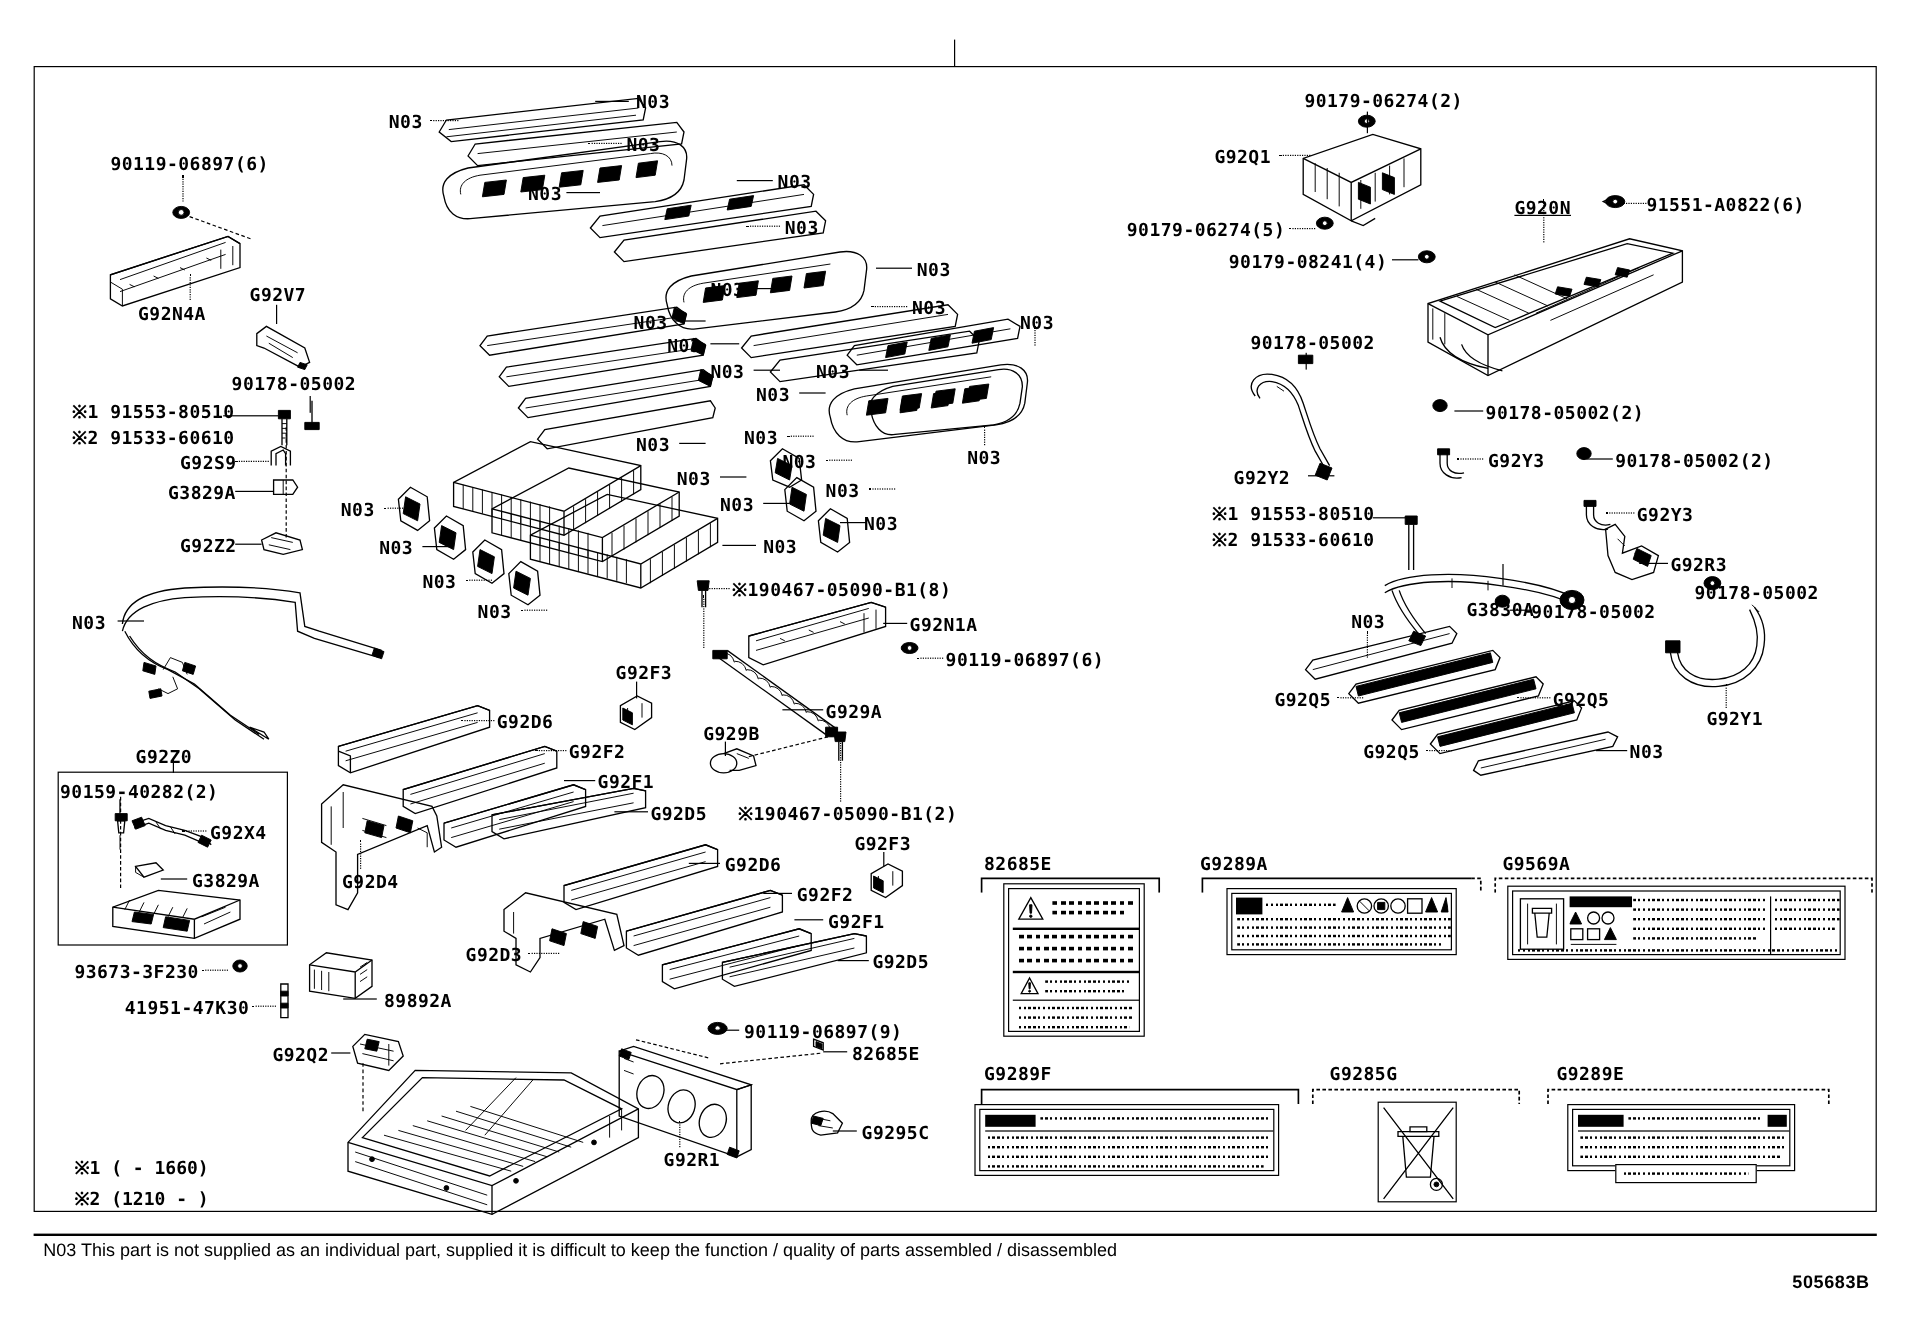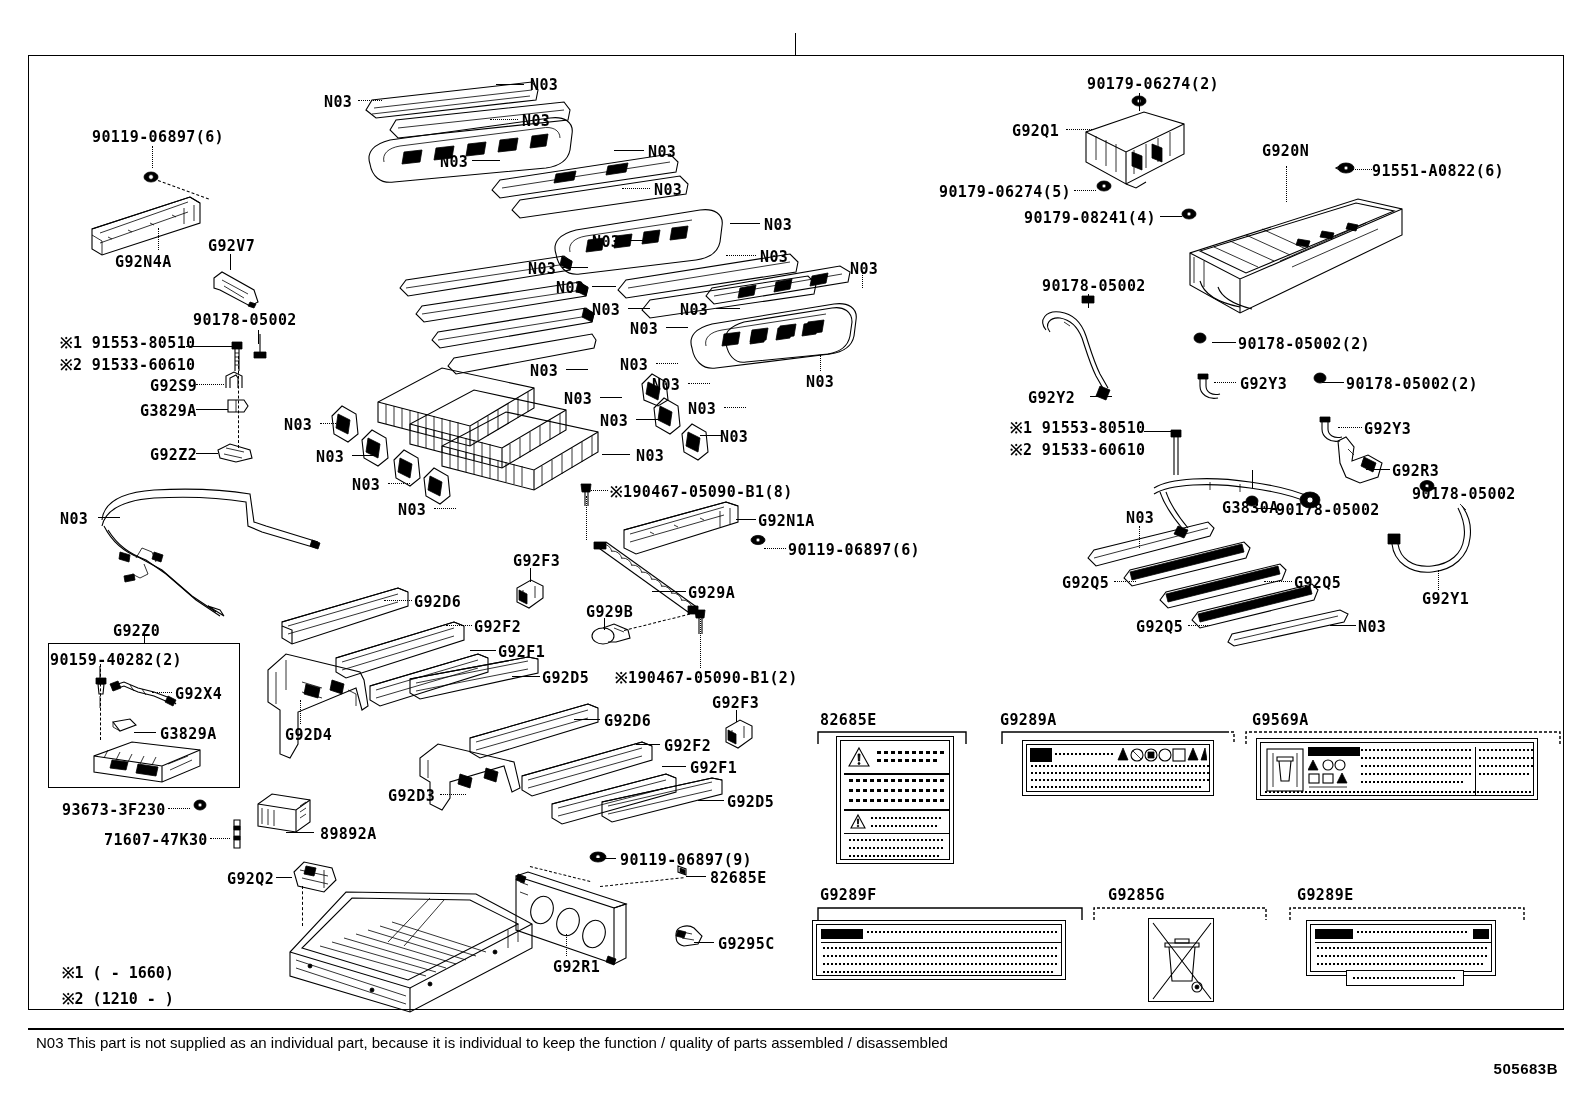--- a/index.html
+++ b/index.html
@@ -976,40 +976,40 @@
     </div>
   </div>
   <div class="card" style="left:1346px;top:970px;width:118px;height:16px;">
     <div class="dashrow fine" style="left:6px;top:6px;width:104px;"></div>
   </div>
 
   <div class="note-x" style="left:62px;top:962px;">※1 (   - 1660)</div>
   <div class="note-x" style="left:62px;top:988px;">※2 (1210 -   )</div>
 
   <div class="footer-rule"></div>
-  <div class="footer-note">N03 This part is not supplied as an individual part, because it is individual to keep the function / quality of parts assembled / disassembled</div>
+  <div class="footer-note">N03 This part is not supplied as an individual part, supplied it is difficult to keep the function / quality of parts assembled / disassembled</div>
   <div class="sheet-code">505683B</div>
 
   <div id="callout-layer">
       <div class="lbl" style="left: 92px; top: 130px;">90119-06897(6)</div>
       <div class="lbl" style="left: 115px; top: 255px;">G92N4A</div>
       <div class="lbl" style="left: 208px; top: 239px;">G92V7</div>
       <div class="lbl" style="left: 193px; top: 313px;">90178-05002</div>
       <div class="lbl" style="left: 60px; top: 336px;">※1 91553-80510</div>
       <div class="lbl" style="left: 60px; top: 358px;">※2 91533-60610</div>
       <div class="lbl" style="left: 150px; top: 379px;">G92S9</div>
       <div class="lbl" style="left: 140px; top: 404px;">G3829A</div>
       <div class="lbl" style="left: 150px; top: 448px;">G92Z2</div>
       <div class="lbl" style="left: 60px; top: 512px;">N03</div>
       <div class="lbl" style="left: 113px; top: 624px;">G92Z0</div>
       <div class="lbl" style="left: 50px; top: 653px;">90159-40282(2)</div>
       <div class="lbl" style="left: 175px; top: 687px;">G92X4</div>
       <div class="lbl" style="left: 160px; top: 727px;">G3829A</div>
       <div class="lbl" style="left: 62px; top: 803px;">93673-3F230</div>
-      <div class="lbl" style="left: 104px; top: 833px;">71607-47K30</div>
+      <div class="lbl" style="left: 104px; top: 833px;">41951-47K30</div>
       <div class="lbl" style="left: 227px; top: 872px;">G92Q2</div>
       <div class="lbl n03" style="left: 324px; top: 95px;">N03</div>
       <div class="lbl n03" style="left: 530px; top: 78px;">N03</div>
       <div class="lbl n03" style="left: 522px; top: 114px;">N03</div>
       <div class="lbl n03" style="left: 440px; top: 155px;">N03</div>
       <div class="lbl n03" style="left: 648px; top: 145px;">N03</div>
       <div class="lbl n03" style="left: 654px; top: 183px;">N03</div>
       <div class="lbl n03" style="left: 764px; top: 218px;">N03</div>
       <div class="lbl n03" style="left: 592px; top: 235px;">N03</div>
       <div class="lbl n03" style="left: 760px; top: 250px;">N03</div>
@@ -1050,21 +1050,21 @@
       <div class="lbl" style="left: 690px; top: 761px;">G92F1</div>
       <div class="lbl" style="left: 388px; top: 789px;">G92D3</div>
       <div class="lbl" style="left: 727px; top: 795px;">G92D5</div>
       <div class="lbl" style="left: 320px; top: 827px;">89892A</div>
       <div class="lbl" style="left: 620px; top: 853px;">90119-06897(9)</div>
       <div class="lbl" style="left: 710px; top: 871px;">82685E</div>
       <div class="lbl" style="left: 718px; top: 937px;">G9295C</div>
       <div class="lbl" style="left: 553px; top: 960px;">G92R1</div>
       <div class="lbl" style="left: 1087px; top: 77px;">90179-06274(2)</div>
       <div class="lbl" style="left: 1012px; top: 124px;">G92Q1</div>
-      <div class="lbl" style="left: 1262px; top: 144px;">G920N</div>
+      <div class="lbl" style="left: 1262px; top: 166px; text-decoration: underline;">G920N</div>
       <div class="lbl" style="left: 1372px; top: 164px;">91551-A0822(6)</div>
       <div class="lbl" style="left: 939px; top: 185px;">90179-06274(5)</div>
       <div class="lbl" style="left: 1024px; top: 211px;">90179-08241(4)</div>
       <div class="lbl" style="left: 1042px; top: 279px;">90178-05002</div>
       <div class="lbl" style="left: 1238px; top: 337px;">90178-05002(2)</div>
       <div class="lbl" style="left: 1028px; top: 391px;">G92Y2</div>
       <div class="lbl" style="left: 1240px; top: 377px;">G92Y3</div>
       <div class="lbl" style="left: 1346px; top: 377px;">90178-05002(2)</div>
       <div class="lbl" style="left: 1364px; top: 422px;">G92Y3</div>
       <div class="lbl" style="left: 1010px; top: 421px;">※1 91553-80510</div>

